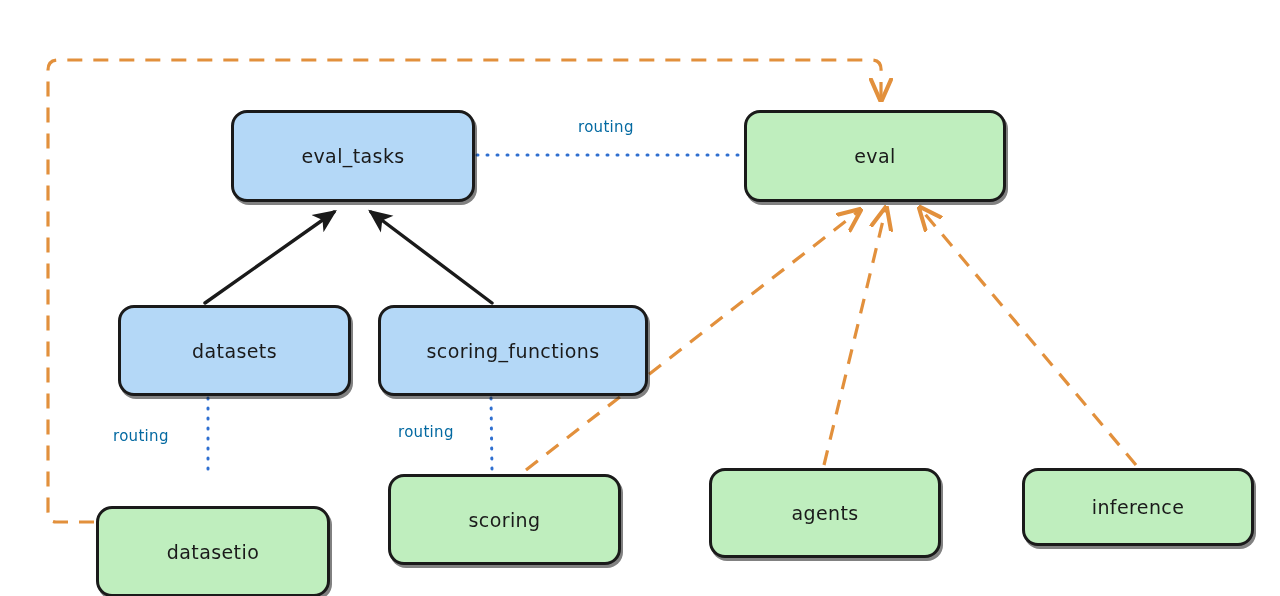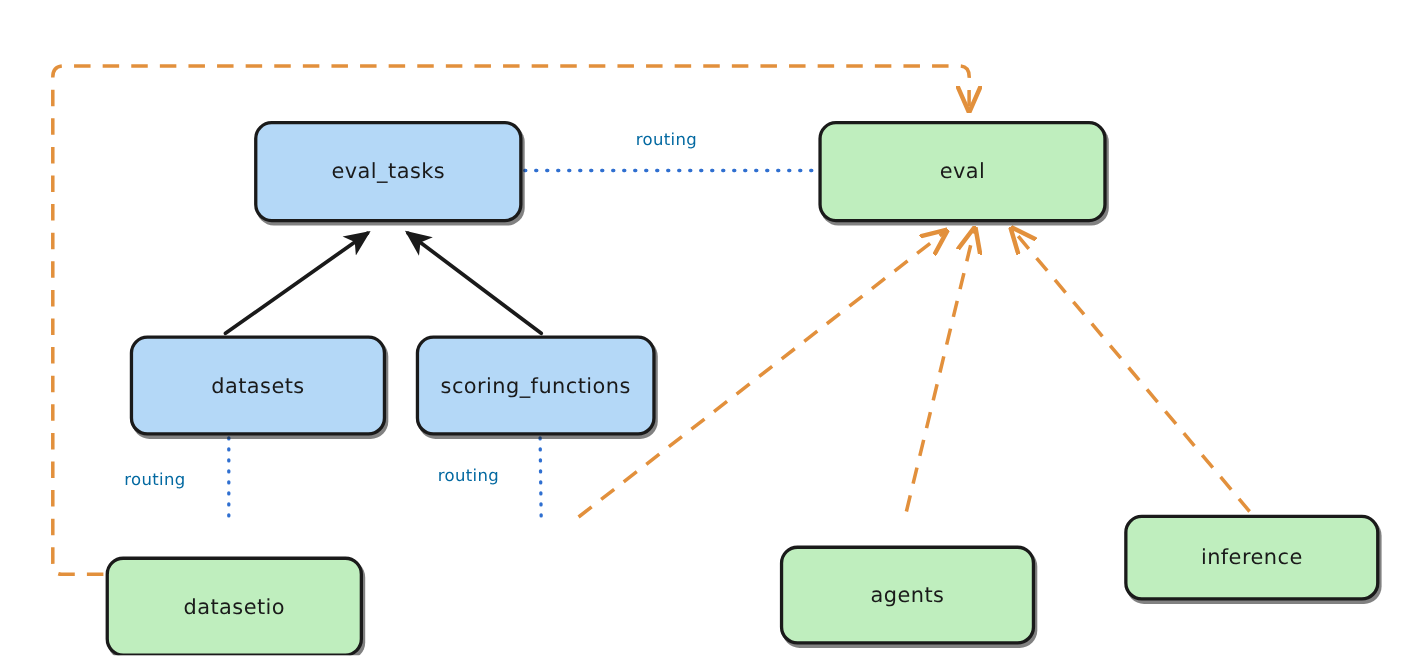--- a/index.html
+++ b/index.html
@@ -90,30 +90,33 @@
   </div>
 
   <div class="node provider" style="left:744px; top:110px; width:262px; height:92px;">
     <span>eval</span>
   </div>
 
   <div class="node api" style="left:98px; top:305px; width:233px; height:91px;margin-left:20px;">
     <span>datasets</span>
   </div>
 
-  <div class="node api" style="left:378px; top:305px; width:218px; height:91px;">
+  <div class="node api" style="left:378px; top:305px; width:270px; height:91px;">
     <span>scoring_functions</span>
   </div>
 
   <div class="node provider" style="left:96px; top:506px; width:234px; height:91px;">
     <span>datasetio</span>
   </div>
 
+  <div class="node provider" style="left:388px; top:474px; width:233px; height:91px;">
+    <span>scoring</span>
+  </div>
 
-  <div class="node provider" style="left:709px; top:468px; width:232px; height:90px;margin-top:28px;">
+  <div class="node provider" style="left:709px; top:468px; width:232px; height:90px;">
     <span>agents</span>
   </div>
 
   <div class="node provider" style="left:1022px; top:468px; width:232px; height:78px;">
     <span>inference</span>
   </div>
 
   <div class="edge-label" style="left:578px; top:118px;">routing</div>
 
   <div class="edge-label" style="left:113px; top:427px;">routing</div>

